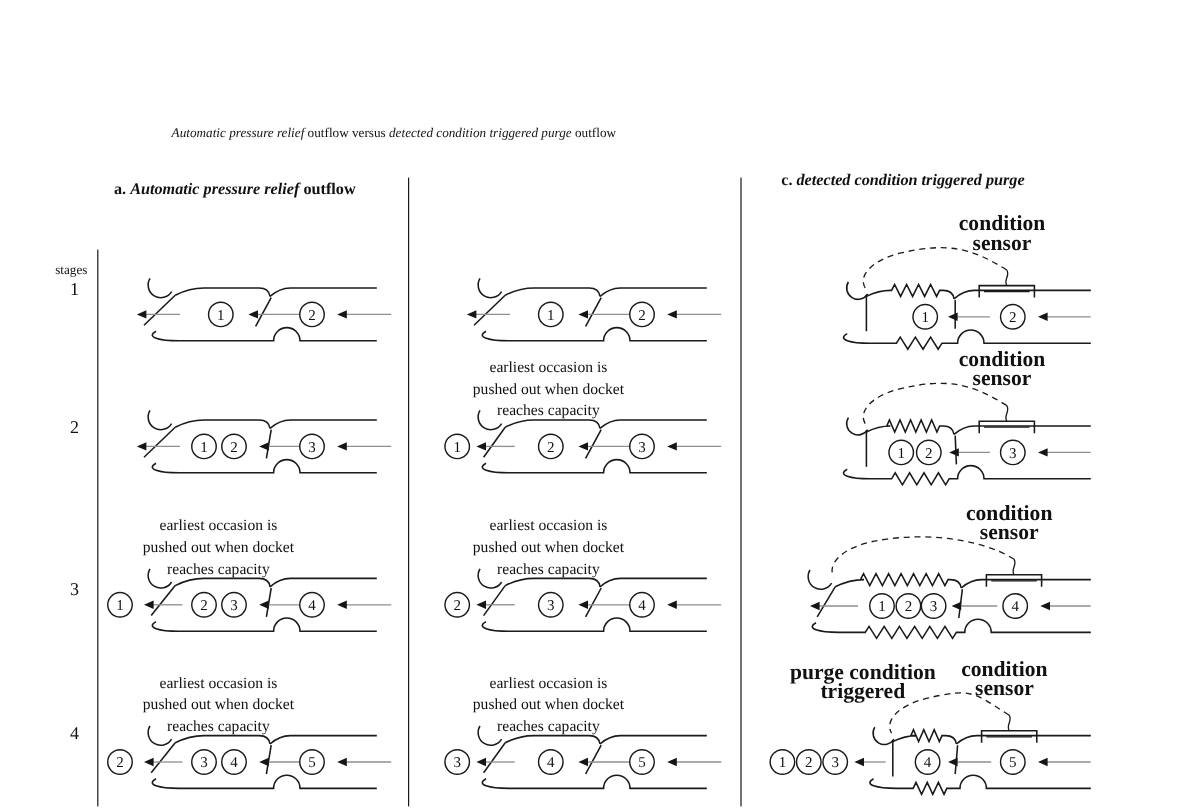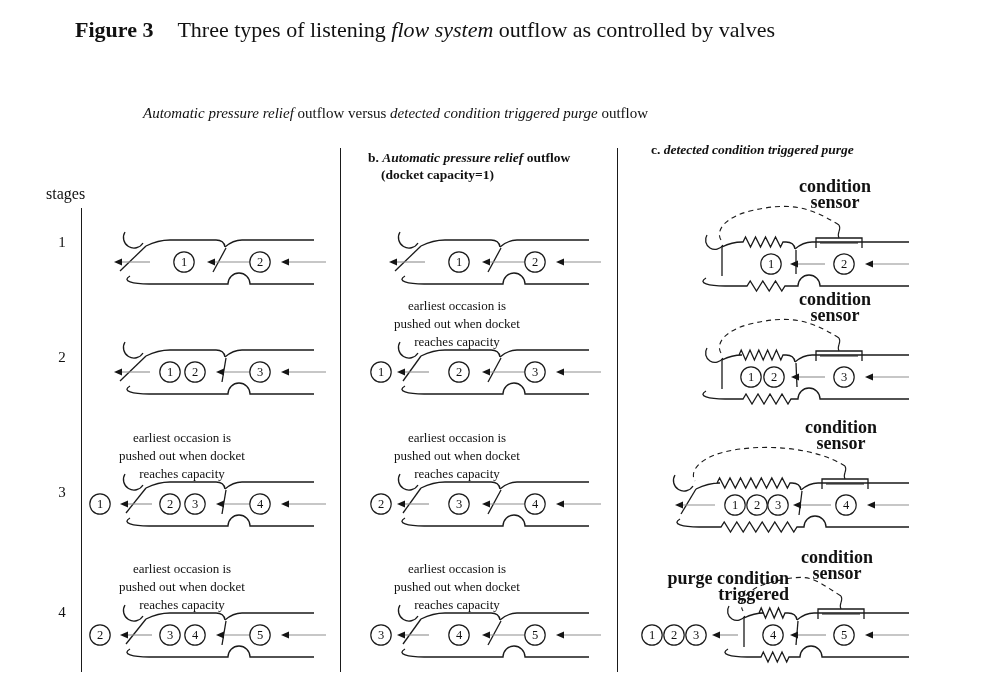--- a/index.html
+++ b/index.html
@@ -1,47 +1,41 @@
 <!DOCTYPE html>
 <html><head>
 <meta charset="utf-8">
 <style>
   html,body{margin:0;padding:0;background:#fff;}
   .page{position:relative;width:1000px;height:676px;background:#ffffff;overflow:hidden;
         font-family:"Liberation Serif","DejaVu Serif",serif;color:#111;}
   .abs{position:absolute;}
   .title{font-size:22px;line-height:30px;white-space:nowrap;}
   .fig-label{font-weight:bold;margin-right:24px;}
-  .subtitle{font-size:15px;white-space:nowrap;}
+  .subtitle{font-size:11px;white-space:nowrap;}
   .it{font-style:italic;}
   .colhead{font-size:13.5px;line-height:17px;font-weight:bold;white-space:nowrap;}
   .colhead .bi{font-style:italic;}
   .colhead .sub{padding-left:13px;}
-  .stages-label{font-size:16px;}
+  .stages-label{font-size:11px;margin-top:34px;}
   .stage-num{font-size:15px;width:20px;text-align:center;}
   .vline{position:absolute;background:#1a1a1a;width:1px;}
   .caption{font-size:13px;line-height:18px;text-align:center;width:200px;}
   .small-label{font-size:18px;line-height:16px;text-align:center;font-weight:bold;}
   svg{position:absolute;overflow:visible;}
 </style>
 </head>
 <body>
 
 <div class="page">
-  <div class="abs title" style="left:75px;top:15px;">
-    <span class="fig-label">Figure 3</span><span id="title-parts"><span>Three types of listening </span><span class="bi it">flow system</span><span> outflow as controlled by valves</span></span>
-  </div>
 
   <div class="abs subtitle" style="left:143px;top:105px;" id="subtitle"><span class="bi it">Automatic pressure relief</span><span> outflow versus </span><span class="bi it">detected condition triggered purge</span><span> outflow</span></div>
 
   <div class="abs colhead" style="left:95px;top:149px;" id="head-a">
-    </div>
-  <div class="abs colhead" style="left:368px;top:149px;" id="head-b">
-      <div><span style="font-weight: bold;">b. </span><span class="bi it" style="font-weight: bold;">Automatic pressure relief</span><span style="font-weight: bold;"> outflow</span></div>
-      <div class="sub">(docket capacity=1)</div>
+      <div><span style="font-weight: bold;">a. </span><span class="bi it" style="font-weight: bold;">Automatic pressure relief</span><span style="font-weight: bold;"> outflow</span></div>
     </div>
   <div class="abs colhead" style="left:651px;top:141px;" id="head-c">
       <div><span style="font-weight: bold;">c. </span><span class="bi it" style="font-weight: bold;">detected condition triggered purge</span></div>
     </div>
 
   <div class="abs stages-label" style="left:46px;top:185px;">stages</div>
 
   <div class="vline" style="left:81px;top:208px;height:464px;width:1.3px;"></div>
   <div class="vline" style="left:340px;top:148px;height:524px;"></div>
   <div class="vline" style="left:617px;top:148px;height:524px;"></div>
@@ -417,18 +411,18 @@
         </g>
         <g>
           <circle cx="219" cy="66" r="10.2" fill="#fff" stroke="#1a1a1a" stroke-width="1.2"></circle>
           <text x="219" y="70.3" text-anchor="middle" font-size="12.5" font-family="&quot;Liberation Serif&quot;,&quot;DejaVu Serif&quot;,serif" fill="#111">5</text>
         </g>
       </svg>
       <div class="abs small-label" style="left: 777px; top: 549px; width: 120px;">
         <div>condition</div>
         <div>sensor</div>
       </div>
-      <div class="abs small-label" style="left: 649px; top: 570px; width: 140px; text-align: right;">
+      <div class="abs small-label" style="left: 649px; top: 552px; width: 140px;">
         <div>purge condition</div>
         <div>triggered</div>
       </div>
     </div>
 </div>
 
 </body></html>

